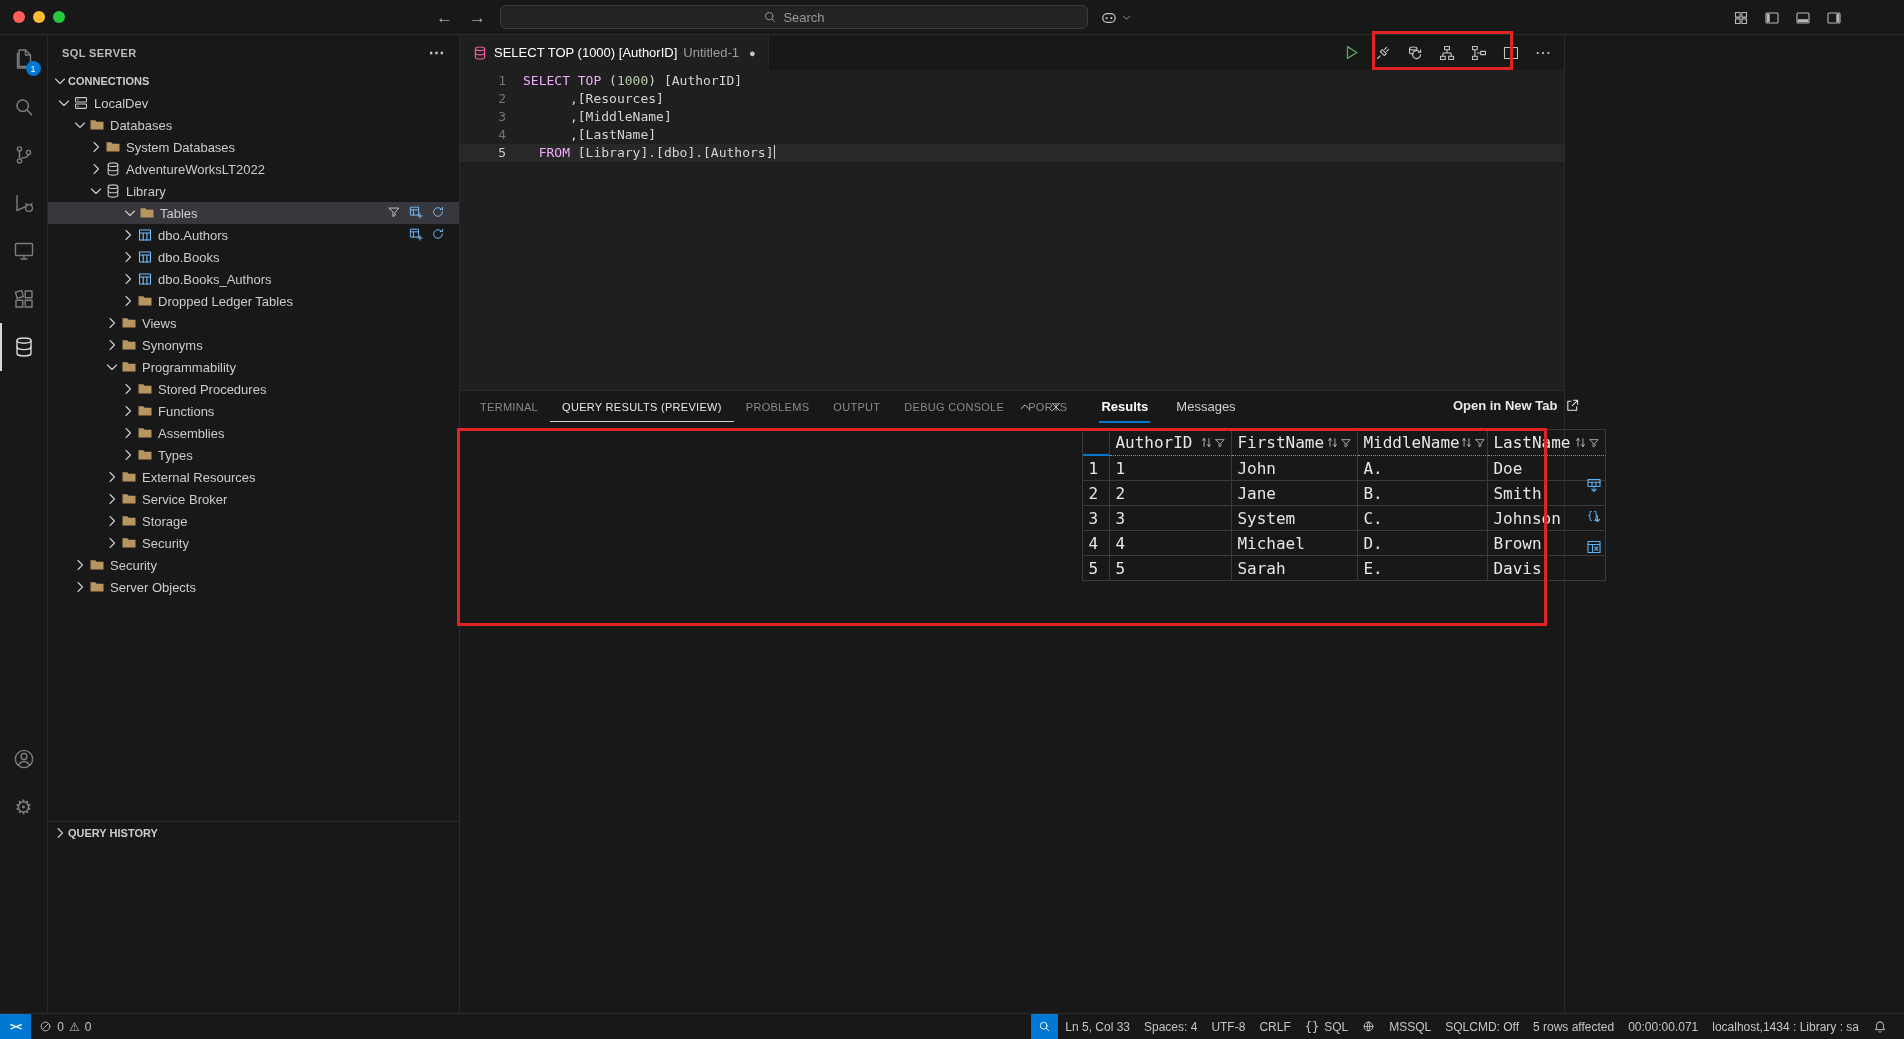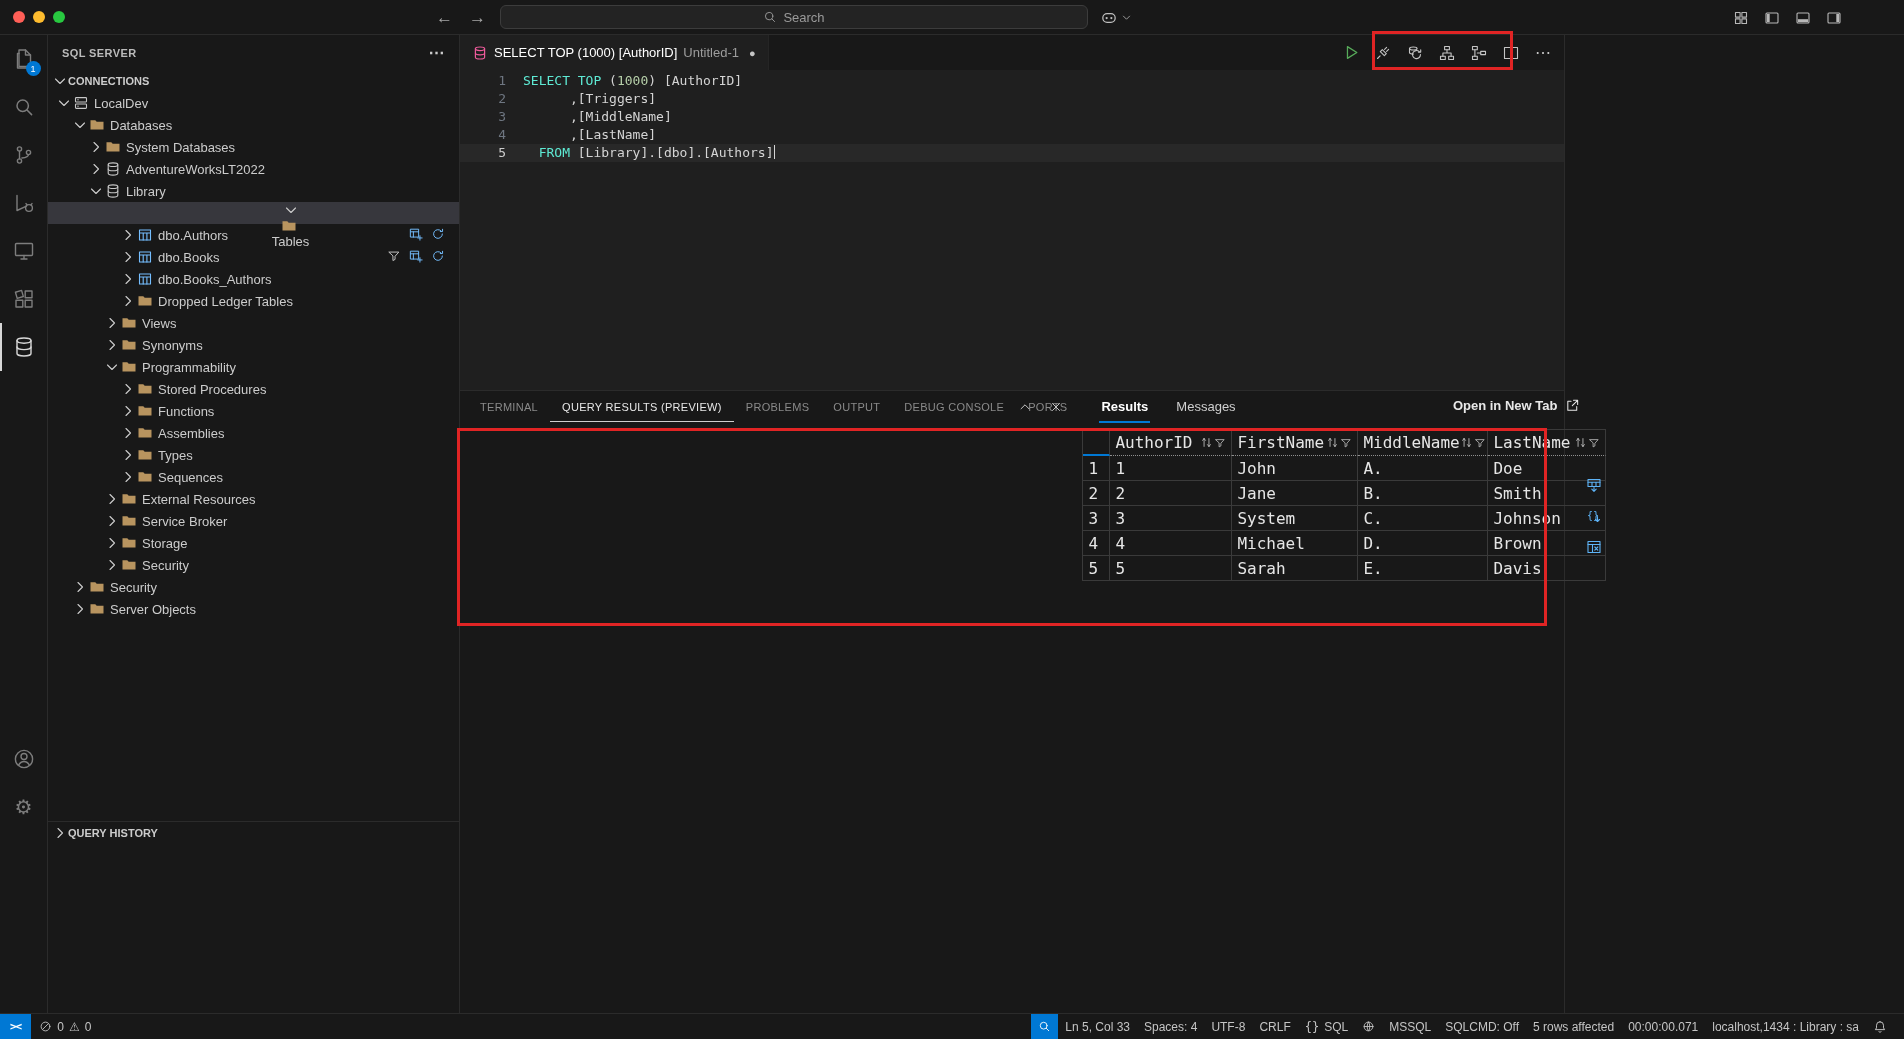--- a/index.html
+++ b/index.html
@@ -57,21 +57,21 @@
   .tab-sub{color:#9d9d9d}
   .tab-dot{color:#c5c5c5;font-size:11px;margin-left:4px;cursor:pointer}
   .ed-toolbar{position:absolute;right:10px;top:0;height:35px;display:flex;align-items:center;gap:10px;color:#c5c5c5}
   .tbtn{width:22px;height:24px;display:flex;align-items:center;justify-content:center;cursor:pointer}
   .code{flex:1;position:relative;padding-top:2px;font-family:"DejaVu Sans Mono",monospace;font-size:13px;line-height:18px;overflow:hidden}
   .cline{display:flex;height:18px}
   .cline.cur{background:rgba(255,255,255,.045)}
   .lnum{width:46px;text-align:right;color:#6e7681;flex:none}
   .cline.cur .lnum{color:#cccccc}
   .ctext{white-space:pre;margin-left:17px}
-  .tk-k{color:#5eead4}.tk-p{color:#d4d4d4}.tk-n{color:#b5cea8}.tk-i{color:#d4d4d4}
+  .tk-k{color:#f0abfc}.tk-p{color:#d4d4d4}.tk-n{color:#b5cea8}.tk-i{color:#d4d4d4}
   .cursor{display:inline-block;width:1.5px;height:14px;background:#d4d4d4;vertical-align:-2px}
 
   
   .panel{height:623px;background:var(--chrome);border-top:1px solid var(--border);display:flex;flex:none}
   .ptabs{height:31px;display:flex;align-items:center;padding-left:8px;position:relative;flex:none}
   .ptab{padding:0 12px;height:31px;display:flex;align-items:center;font-size:11px;color:#8a8a8a;letter-spacing:.3px;cursor:pointer}
   .ptab.active{color:#e7e7e7;box-shadow:inset 0 -1px 0 #cfcfcf}
   .ptab-actions{position:absolute;right:16px;top:0;height:31px;display:flex;gap:17px;align-items:center;color:#cccccc}
   .results{flex:1;position:relative}
   .rtabs{height:32px;display:flex;align-items:flex-end;padding-left:20px;gap:24px}
@@ -338,21 +338,21 @@
           </span>
           <span class="ic ticon ti-database">
             <svg width="16" height="16" viewBox="0 0 16 16" fill="none" stroke="currentColor" stroke-width="1.1" stroke-linecap="round" stroke-linejoin="round">
               <ellipse cx="8" cy="3.7" rx="4.8" ry="1.8"></ellipse>
               <path d="M3.2 3.7v8.6c0 1 2.1 1.8 4.8 1.8s4.8-.8 4.8-1.8V3.7"></path>
               <path d="M3.2 8c0 1 2.1 1.8 4.8 1.8S12.8 9 12.8 8"></path>
             </svg>
           </span>
           <span class="tlabel">Library</span>
         </div>
-        <div class="trow sel" style="padding-left: 74px; flex-direction: column;">
+        <div class="trow sel" style="padding-left: 74px;">
           <span class="ic chev">
             <svg width="16" height="16" viewBox="0 0 16 16" fill="none" stroke="currentColor" stroke-width="1.1" stroke-linecap="round" stroke-linejoin="round">
               <path d="M3.5 6 8 10.5 12.5 6"></path>
             </svg>
           </span>
           <span class="ic ticon ti-folder">
             <svg width="16" height="16" viewBox="0 0 16 16" fill="none" stroke="currentColor" stroke-width="1.1" stroke-linecap="round" stroke-linejoin="round">
               <path d="M1.5 3.2h4.8l1.4 1.6h6.8v7.8H1.5z" fill="#b8945f" stroke="none"></path>
             </svg>
           </span>
@@ -522,33 +522,20 @@
               <path d="M6 3.5 10.5 8 6 12.5"></path>
             </svg>
           </span>
           <span class="ic ticon ti-folder">
             <svg width="16" height="16" viewBox="0 0 16 16" fill="none" stroke="currentColor" stroke-width="1.1" stroke-linecap="round" stroke-linejoin="round">
               <path d="M1.5 3.2h4.8l1.4 1.6h6.8v7.8H1.5z" fill="#b8945f" stroke="none"></path>
             </svg>
           </span>
           <span class="tlabel">Types</span>
         </div>
-        <div class="trow" style="padding-left: 72px;">
-          <span class="ic chev">
-            <svg width="16" height="16" viewBox="0 0 16 16" fill="none" stroke="currentColor" stroke-width="1.1" stroke-linecap="round" stroke-linejoin="round">
-              <path d="M6 3.5 10.5 8 6 12.5"></path>
-            </svg>
-          </span>
-          <span class="ic ticon ti-folder">
-            <svg width="16" height="16" viewBox="0 0 16 16" fill="none" stroke="currentColor" stroke-width="1.1" stroke-linecap="round" stroke-linejoin="round">
-              <path d="M1.5 3.2h4.8l1.4 1.6h6.8v7.8H1.5z" fill="#b8945f" stroke="none"></path>
-            </svg>
-          </span>
-          <span class="tlabel">Sequences</span>
-        </div>
         <div class="trow" style="padding-left: 56px;">
           <span class="ic chev">
             <svg width="16" height="16" viewBox="0 0 16 16" fill="none" stroke="currentColor" stroke-width="1.1" stroke-linecap="round" stroke-linejoin="round">
               <path d="M6 3.5 10.5 8 6 12.5"></path>
             </svg>
           </span>
           <span class="ic ticon ti-folder">
             <svg width="16" height="16" viewBox="0 0 16 16" fill="none" stroke="currentColor" stroke-width="1.1" stroke-linecap="round" stroke-linejoin="round">
               <path d="M1.5 3.2h4.8l1.4 1.6h6.8v7.8H1.5z" fill="#b8945f" stroke="none"></path>
             </svg>
@@ -695,21 +682,21 @@
           </span>
         </div>
     </div>
     <div class="code" id="code-lines">
         <div class="cline">
           <span class="lnum">1</span>
           <span class="ctext"><span class="tk-k">SELECT</span><span class="tk-p"> </span><span class="tk-k">TOP</span><span class="tk-p"> (</span><span class="tk-n">1000</span><span class="tk-p">) </span><span class="tk-i">[AuthorID]</span></span>
         </div>
         <div class="cline">
           <span class="lnum">2</span>
-          <span class="ctext"><span class="tk-p">      ,</span><span class="tk-i">[Triggers]</span></span>
+          <span class="ctext"><span class="tk-p">      ,</span><span class="tk-i">[Resources]</span></span>
         </div>
         <div class="cline">
           <span class="lnum">3</span>
           <span class="ctext"><span class="tk-p">      ,</span><span class="tk-i">[MiddleName]</span></span>
         </div>
         <div class="cline">
           <span class="lnum">4</span>
           <span class="ctext"><span class="tk-p">      ,</span><span class="tk-i">[LastName]</span></span>
         </div>
         <div class="cline cur">

